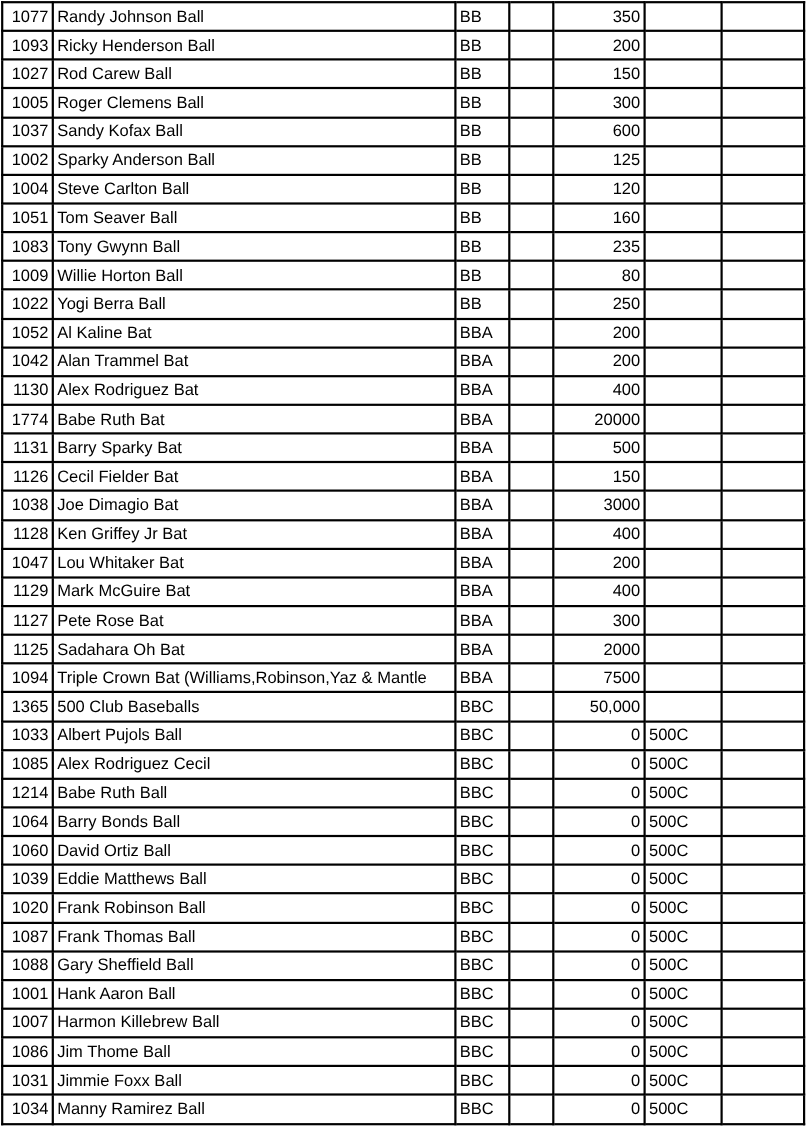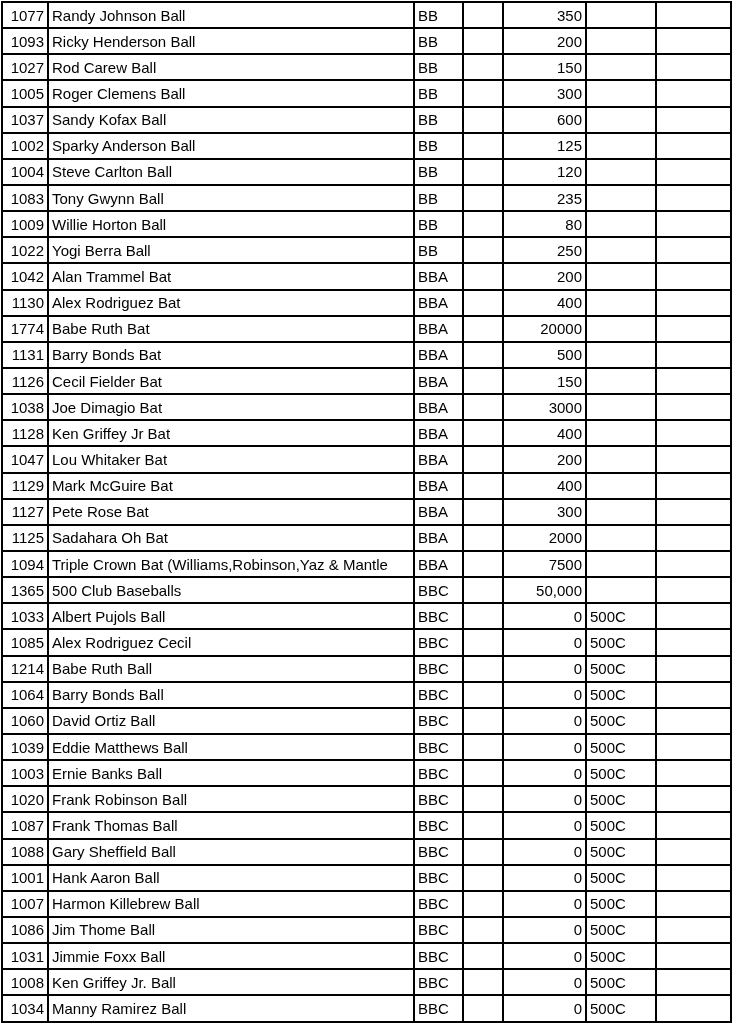--- a/index.html
+++ b/index.html
@@ -112,20 +112,29 @@
       <tr>
         <td class="align-right">1004</td>
         <td class="align-left">Steve Carlton Ball</td>
         <td class="align-left">BB</td>
         <td class="align-left"></td>
         <td class="align-right">120</td>
         <td class="align-left"></td>
         <td class="align-left"></td>
       </tr>
       <tr>
+        <td class="align-right">1051</td>
+        <td class="align-left">Tom Seaver Ball</td>
+        <td class="align-left">BB</td>
+        <td class="align-left"></td>
+        <td class="align-right">160</td>
+        <td class="align-left"></td>
+        <td class="align-left"></td>
+      </tr>
+      <tr>
         <td class="align-right">1083</td>
         <td class="align-left">Tony Gwynn Ball</td>
         <td class="align-left">BB</td>
         <td class="align-left"></td>
         <td class="align-right">235</td>
         <td class="align-left"></td>
         <td class="align-left"></td>
       </tr>
       <tr>
         <td class="align-right">1009</td>
@@ -139,20 +148,29 @@
       <tr>
         <td class="align-right">1022</td>
         <td class="align-left">Yogi Berra Ball</td>
         <td class="align-left">BB</td>
         <td class="align-left"></td>
         <td class="align-right">250</td>
         <td class="align-left"></td>
         <td class="align-left"></td>
       </tr>
       <tr>
+        <td class="align-right">1052</td>
+        <td class="align-left">Al Kaline Bat</td>
+        <td class="align-left">BBA</td>
+        <td class="align-left"></td>
+        <td class="align-right">200</td>
+        <td class="align-left"></td>
+        <td class="align-left"></td>
+      </tr>
+      <tr>
         <td class="align-right">1042</td>
         <td class="align-left">Alan Trammel Bat</td>
         <td class="align-left">BBA</td>
         <td class="align-left"></td>
         <td class="align-right">200</td>
         <td class="align-left"></td>
         <td class="align-left"></td>
       </tr>
       <tr>
         <td class="align-right">1130</td>
@@ -167,21 +185,21 @@
         <td class="align-right">1774</td>
         <td class="align-left">Babe Ruth Bat</td>
         <td class="align-left">BBA</td>
         <td class="align-left"></td>
         <td class="align-right">20000</td>
         <td class="align-left"></td>
         <td class="align-left"></td>
       </tr>
       <tr>
         <td class="align-right">1131</td>
-        <td class="align-left">Barry Bonds Bat</td>
+        <td class="align-left">Barry Sparky Bat</td>
         <td class="align-left">BBA</td>
         <td class="align-left"></td>
         <td class="align-right">500</td>
         <td class="align-left"></td>
         <td class="align-left"></td>
       </tr>
       <tr>
         <td class="align-right">1126</td>
         <td class="align-left">Cecil Fielder Bat</td>
         <td class="align-left">BBA</td>
@@ -310,29 +328,20 @@
       <tr>
         <td class="align-right">1039</td>
         <td class="align-left">Eddie Matthews Ball</td>
         <td class="align-left">BBC</td>
         <td class="align-left"></td>
         <td class="align-right">0</td>
         <td class="align-left">500C</td>
         <td class="align-left"></td>
       </tr>
       <tr>
-        <td class="align-right">1003</td>
-        <td class="align-left">Ernie Banks Ball</td>
-        <td class="align-left">BBC</td>
-        <td class="align-left"></td>
-        <td class="align-right">0</td>
-        <td class="align-left">500C</td>
-        <td class="align-left"></td>
-      </tr>
-      <tr>
         <td class="align-right">1020</td>
         <td class="align-left">Frank Robinson Ball</td>
         <td class="align-left">BBC</td>
         <td class="align-left"></td>
         <td class="align-right">0</td>
         <td class="align-left">500C</td>
         <td class="align-left"></td>
       </tr>
       <tr>
         <td class="align-right">1087</td>
@@ -375,29 +384,20 @@
         <td class="align-left">Jim Thome Ball</td>
         <td class="align-left">BBC</td>
         <td class="align-left"></td>
         <td class="align-right">0</td>
         <td class="align-left">500C</td>
         <td class="align-left"></td>
       </tr>
       <tr>
         <td class="align-right">1031</td>
         <td class="align-left">Jimmie Foxx Ball</td>
-        <td class="align-left">BBC</td>
-        <td class="align-left"></td>
-        <td class="align-right">0</td>
-        <td class="align-left">500C</td>
-        <td class="align-left"></td>
-      </tr>
-      <tr>
-        <td class="align-right">1008</td>
-        <td class="align-left">Ken Griffey Jr. Ball</td>
         <td class="align-left">BBC</td>
         <td class="align-left"></td>
         <td class="align-right">0</td>
         <td class="align-left">500C</td>
         <td class="align-left"></td>
       </tr>
       <tr>
         <td class="align-right">1034</td>
         <td class="align-left">Manny Ramirez Ball</td>
         <td class="align-left">BBC</td>

